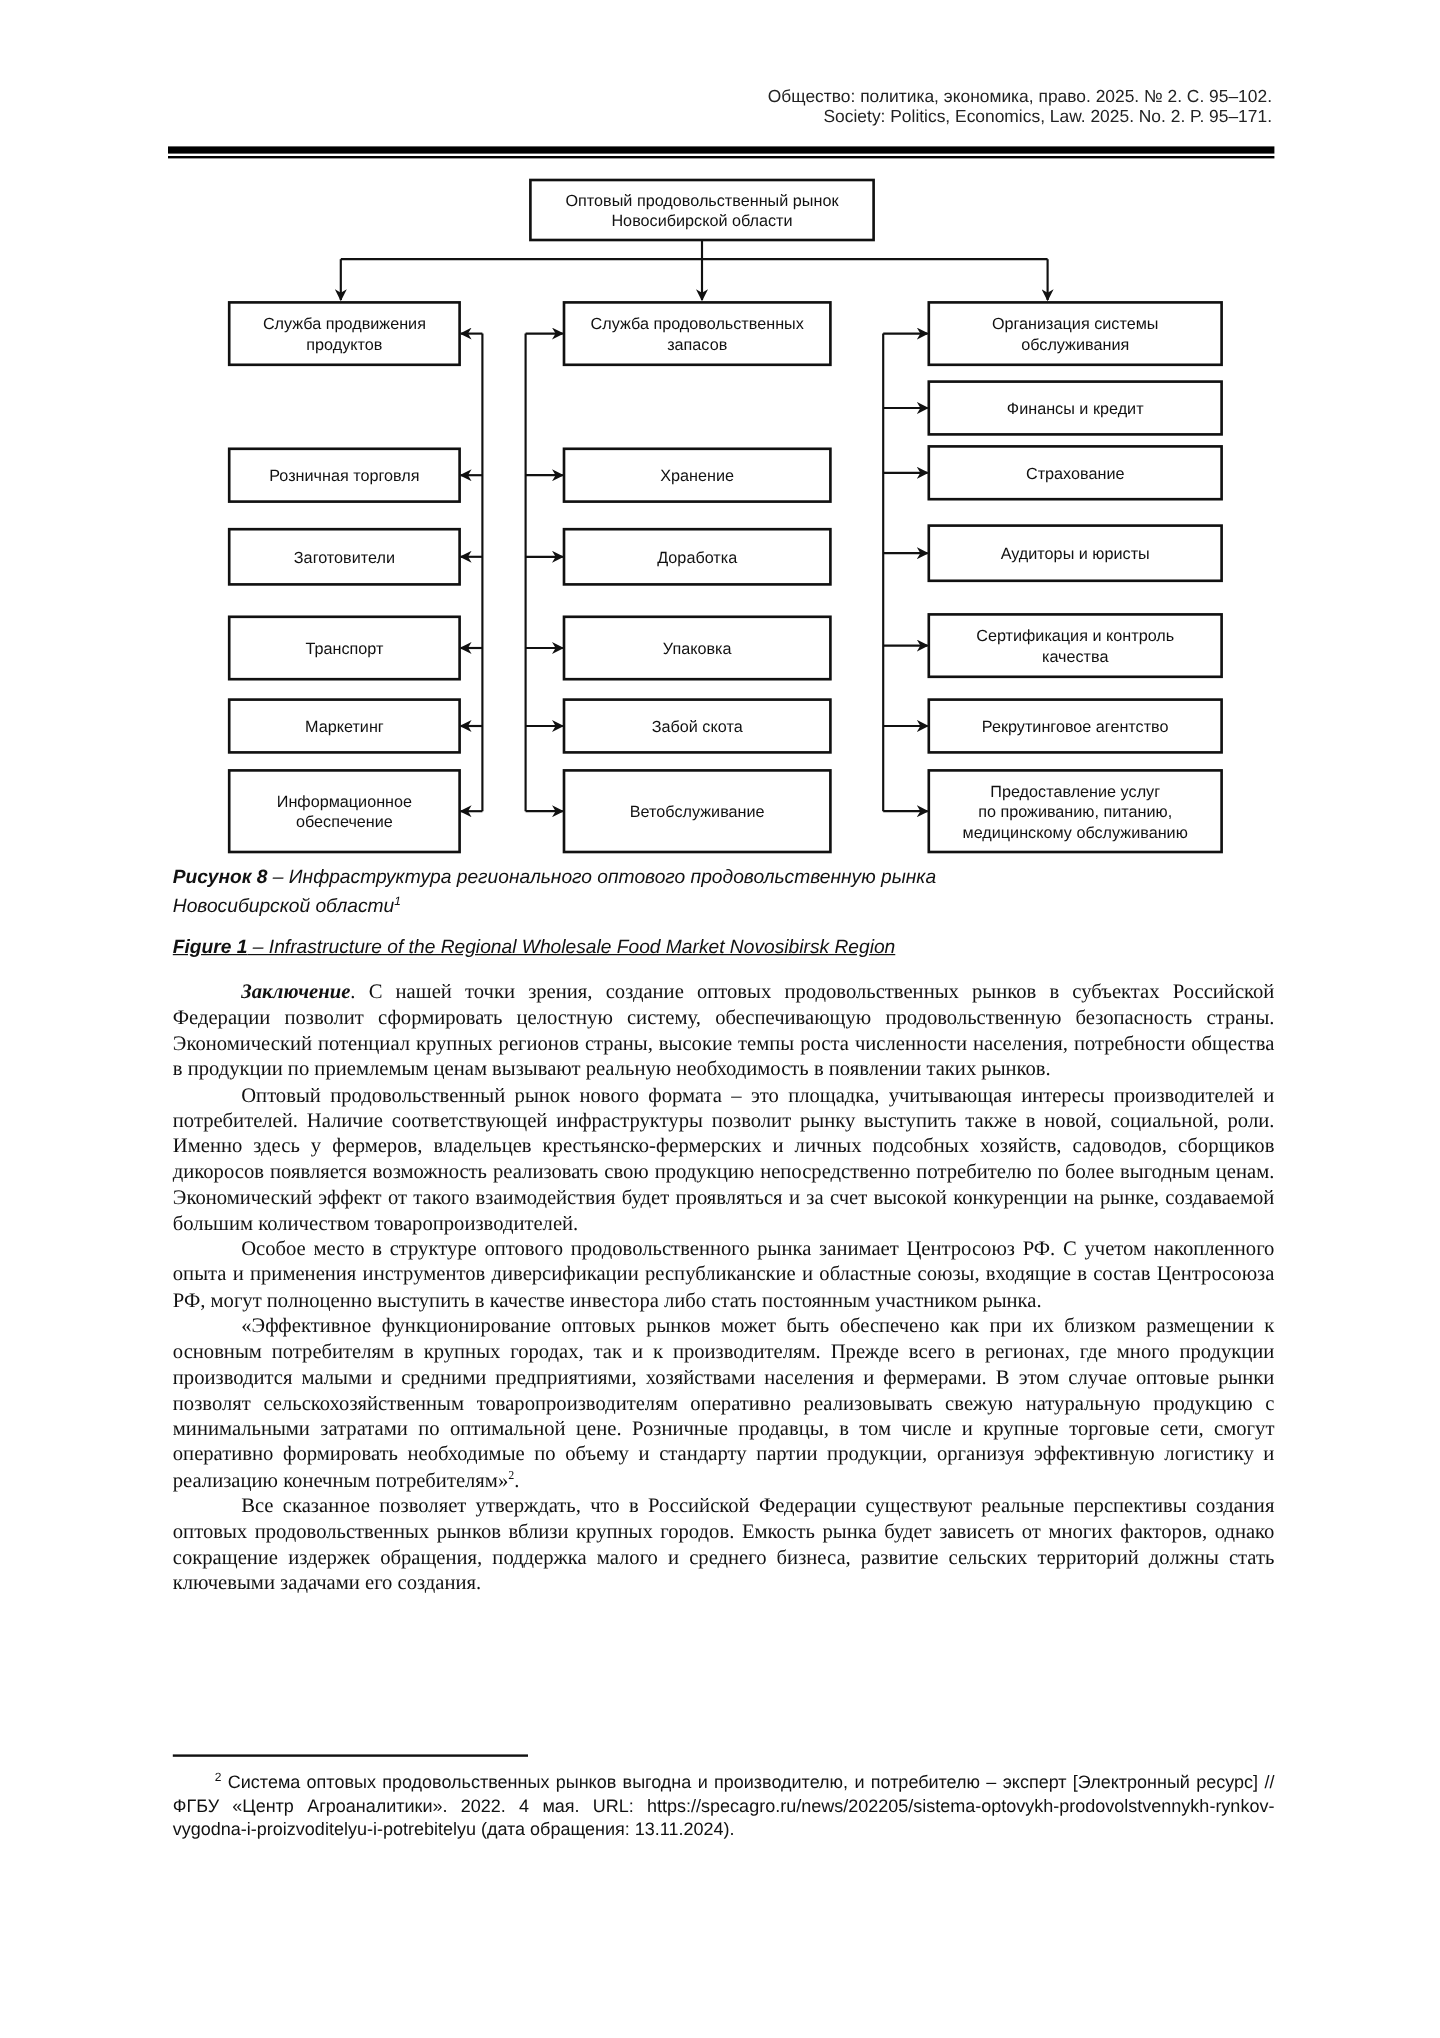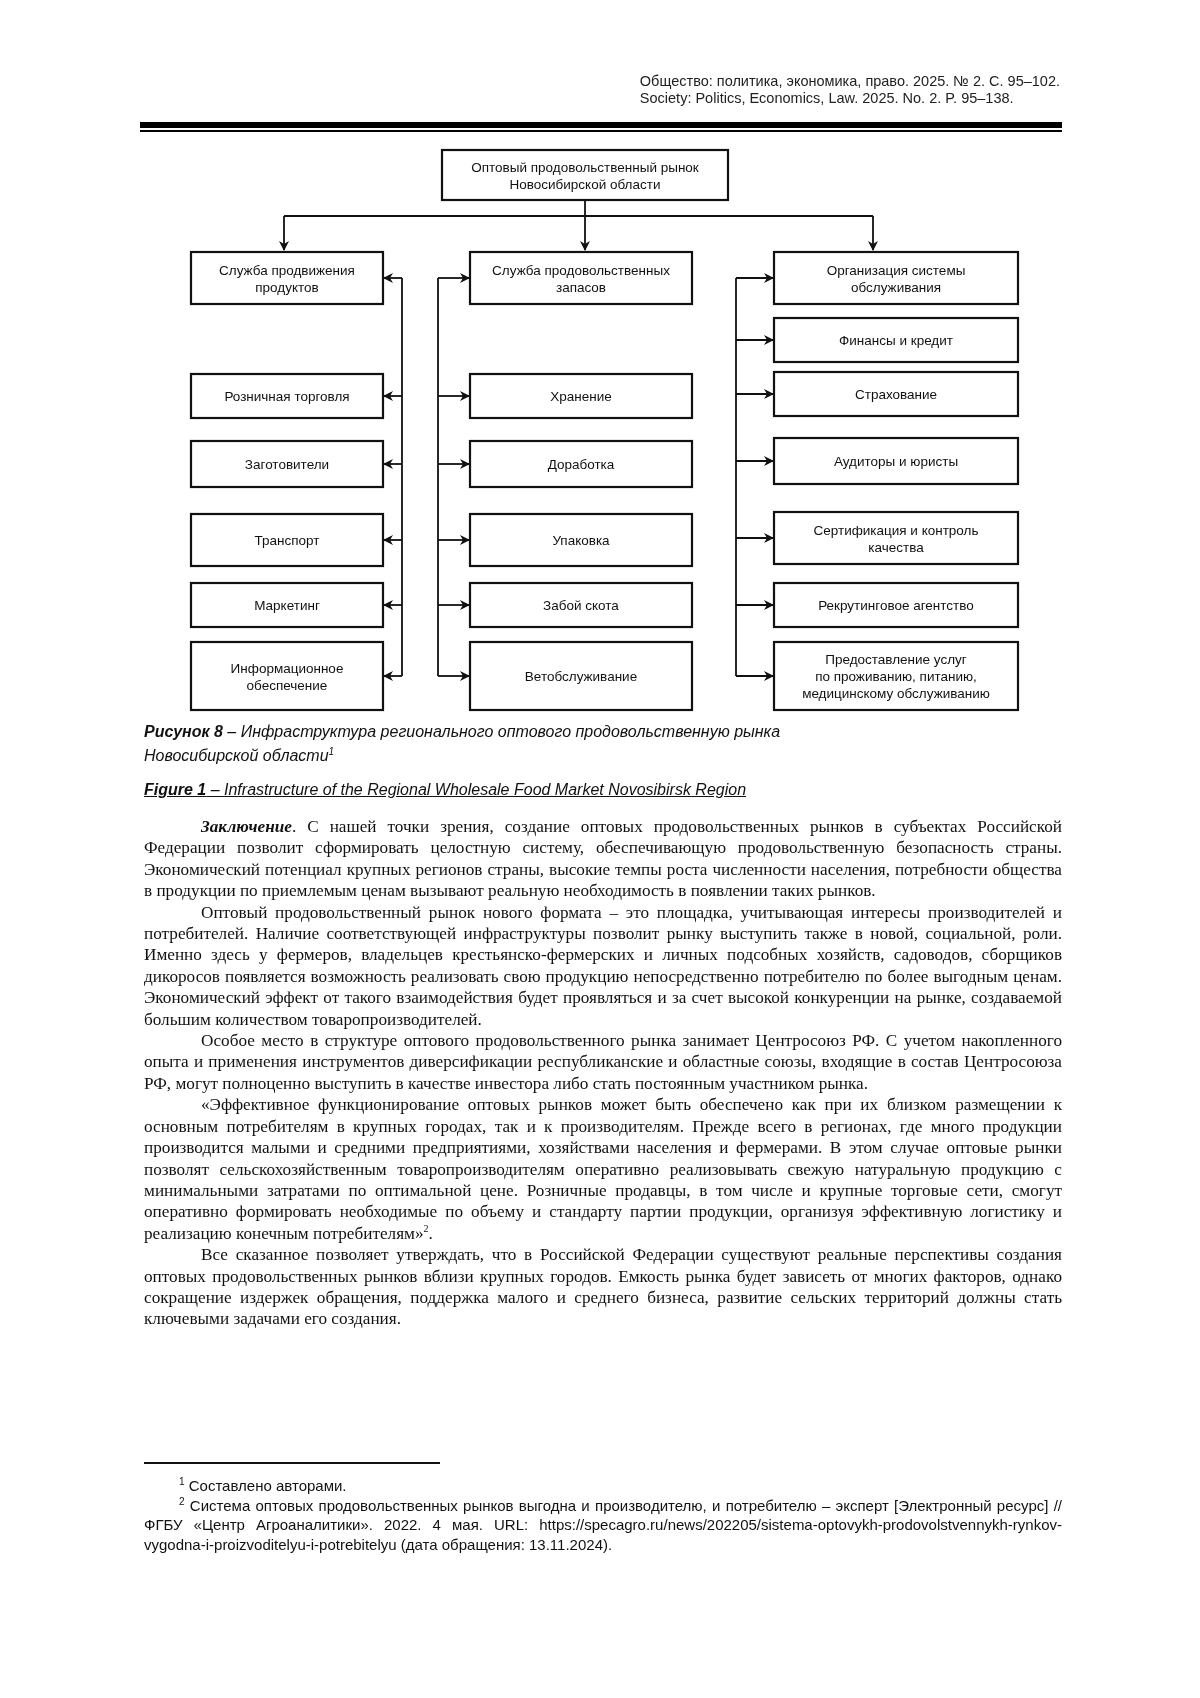--- a/index.html
+++ b/index.html
@@ -1,17 +1,17 @@
 <!DOCTYPE html>
 <html><head>
 <meta charset="utf-8">
 <style>
   html, body { margin: 0; padding: 0; background: #ffffff; }
   body { width: 1200px; height: 1698px; position: relative; overflow: hidden; color: #111; }
-  .hdr { position: absolute; right: 140px; top: 73px; font-family: "Liberation Sans", sans-serif; font-size: 14.5px; line-height: 17px; color: #222; }
+  .hdr { position: absolute; right: 140px; top: 73px; text-align: right; font-family: "Liberation Sans", sans-serif; font-size: 14.5px; line-height: 17px; color: #222; }
   .rule-thick { position: absolute; left: 140px; width: 922px; top: 122px; height: 6px; background: #000; }
   .rule-thin { position: absolute; left: 140px; width: 922px; top: 130px; height: 2px; background: #000; }
   svg#diagram { position: absolute; left: 0; top: 0; }
   .box { fill: #fff; stroke: #111; stroke-width: 2.2; }
   .ln { stroke: #111; stroke-width: 1.8; fill: none; }
   .btxt { font-family: "Liberation Sans", sans-serif; font-size: 13.5px; fill: #111; text-anchor: middle; }
   .cap { position: absolute; left: 144px; font-family: "Liberation Sans", sans-serif; font-style: italic; font-size: 16px; line-height: 20px; color: #111; }
   .cap b { font-weight: bold; }
   .cap sup { font-size: 10px; }
   .body-text { position: absolute; left: 144px; width: 918px; top: 816px; font-family: Liberation Serif, serif; font-size: 17.2px; line-height: 21.4px; text-align: justify; color: #111; }
@@ -20,21 +20,21 @@
   .fn-rule { position: absolute; left: 144px; top: 1462px; width: 296px; height: 2px; background: #111; }
   .fns { position: absolute; left: 144px; width: 918px; top: 1476px; font-family: "Liberation Sans", sans-serif; font-size: 15px; line-height: 19.5px; text-align: justify; color: #111; }
   .fns p { margin: 0; text-indent: 35px; }
   .fns sup { font-size: 10px; line-height: 0; }
 </style>
 </head>
 <body>
 
 <div class="hdr">
   <div>Общество: политика, экономика, право. 2025. № 2. С. 95–102.</div>
-  <div>Society: Politics, Economics, Law. 2025. No. 2. P. 95–138.</div>
+  <div>Society: Politics, Economics, Law. 2025. No. 2. P. 95–171.</div>
 </div>
 <div class="rule-thick"></div>
 <div class="rule-thin"></div>
 
 <svg id="diagram" width="1200" height="720">
   <defs>
     <marker id="arr" markerWidth="10" markerHeight="10" refX="9" refY="5" orient="auto" markerUnits="userSpaceOnUse">
       <path d="M0,0 L10,5 L0,10 L3,5 Z" fill="#111"></path>
     </marker>
   </defs>
@@ -169,15 +169,14 @@
 <div class="body-text">
   <p><b><i>Заключение</i></b><span>. С нашей точки зрения, создание оптовых продовольственных рынков в субъектах Российской Федерации позволит сформировать целостную систему, обеспечивающую продовольственную безопасность страны. Экономический потенциал крупных регионов страны, высокие темпы роста численности населения, потребности общества в продукции по приемлемым ценам вызывают реальную необходимость в появлении таких рынков.</span></p>
   <p>Оптовый продовольственный рынок нового формата – это площадка, учитывающая интересы производителей и потребителей. Наличие соответствующей инфраструктуры позволит рынку выступить также в новой, социальной, роли. Именно здесь у фермеров, владельцев крестьянско-фермерских и личных подсобных хозяйств, садоводов, сборщиков дикоросов появляется возможность реализовать свою продукцию непосредственно потребителю по более выгодным ценам. Экономический эффект от такого взаимодействия будет проявляться и за счет высокой конкуренции на рынке, создаваемой большим количеством товаропроизводителей.</p>
   <p>Особое место в структуре оптового продовольственного рынка занимает Центросоюз РФ. С учетом накопленного опыта и применения инструментов диверсификации республиканские и областные союзы, входящие в состав Центросоюза РФ, могут полноценно выступить в качестве инвестора либо стать постоянным участником рынка.</p>
   <p><span>«Эффективное функционирование оптовых рынков может быть обеспечено как при их близком размещении к основным потребителям в крупных городах, так и к производителям. Прежде всего в регионах, где много продукции производится малыми и средними предприятиями, хозяйствами населения и фермерами. В этом случае оптовые рынки позволят сельскохозяйственным товаропроизводителям оперативно реализовывать свежую натуральную продукцию с минимальными затратами по оптимальной цене. Розничные продавцы, в том числе и крупные торговые сети, смогут оперативно формировать необходимые по объему и стандарту партии продукции, организуя эффективную логистику и реализацию конечным потребителям»</span><sup>2</sup><span>.</span></p>
   <p>Все сказанное позволяет утверждать, что в Российской Федерации существуют реальные перспективы создания оптовых продовольственных рынков вблизи крупных городов. Емкость рынка будет зависеть от многих факторов, однако сокращение издержек обращения, поддержка малого и среднего бизнеса, развитие сельских территорий должны стать ключевыми задачами его создания.</p>
 </div>
 
 <div class="fn-rule"></div>
 <div class="fns">
-  <p><sup>1</sup><span> Составлено авторами.</span></p>
   <p><sup>2</sup><span> Система оптовых продовольственных рынков выгодна и производителю, и потребителю – эксперт [Электронный ресурс] // ФГБУ «Центр Агроаналитики». 2022. 4 мая. URL: https://specagro.ru/news/202205/sistema-optovykh-prodovolstvennykh-rynkov-vygodna-i-proizvoditelyu-i-potrebitelyu (дата обращения: 13.11.2024).</span></p>
 </div>
 
 </body></html>

